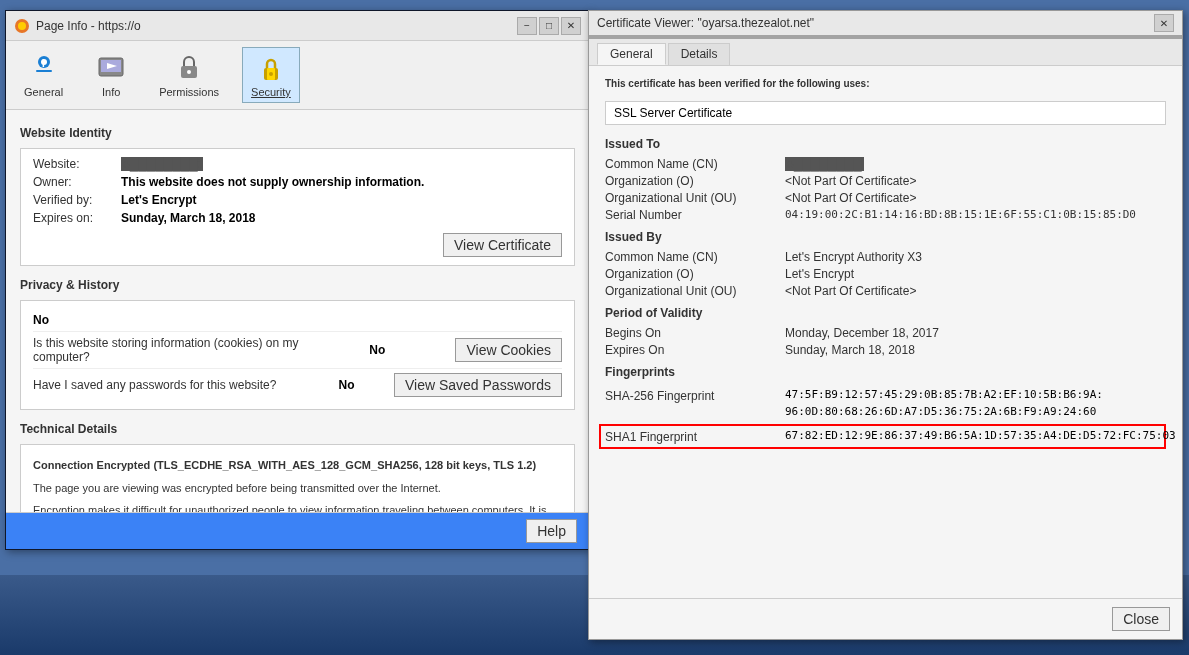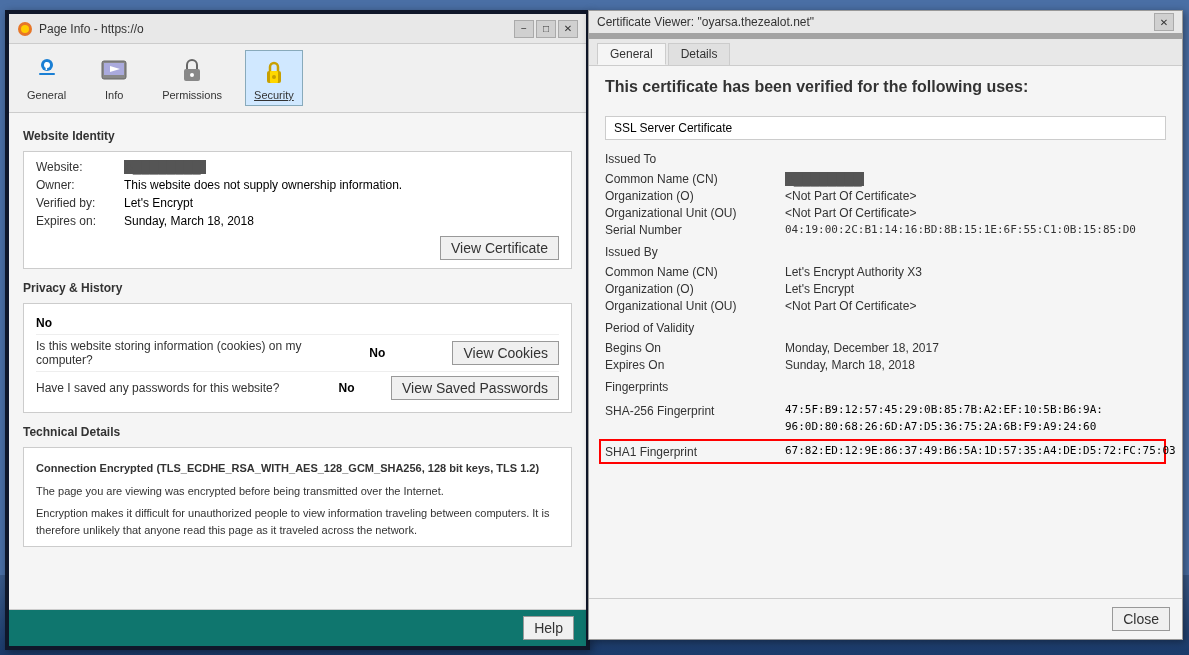--- a/index.html
+++ b/index.html
@@ -10,23 +10,23 @@
       display: flex;
       gap: 0;
       width: 1189px;
       height: 655px;
       overflow: hidden;
     }
 
     
     .page-info-window {
       width: 585px;
-      height: 640px;
+      height: 540px;
       background: #f0f0f0;
-      border: 4px solid #0f172a;
+      border: 1px solid #0f172a;
       box-shadow: 2px 2px 8px rgba(0,0,0,0.4);
       position: absolute;
       top: 10px;
       left: 5px;
       display: flex;
       flex-direction: column;
       justify-content: flex-end;
     }
 
     .window-titlebar {
@@ -143,21 +143,21 @@
     .info-label {
       color: #333;
       min-width: 80px;
     }
 
     .info-value {
       color: #000;
     }
 
     .info-value.bold {
-      font-weight: normal;
+      font-weight: bold;
     }
 
     .privacy-section {
       background: white;
       border: 1px solid #ccc;
       padding: 8px 12px;
       margin-bottom: 12px;
     }
 
     .privacy-row {
@@ -209,41 +209,41 @@
     }
 
     .technical-bold {
       font-weight: bold;
     }
 
     .window-footer {
       padding: 6px 12px;
       display: flex;
       justify-content: flex-end;
-      background: #0f766e;
+      background: #3b82f6;
       border-top: 1px solid #ccc;
     }
 
     
     .cert-window {
       width: 595px;
       height: 630px;
       background: #f5f5f5;
       border: 1px solid #999;
       box-shadow: 2px 2px 8px rgba(0,0,0,0.4);
       position: absolute;
       top: 10px;
       left: 588px;
       display: flex;
       flex-direction: column;
     }
 
     .cert-titlebar {
       background: #e8e8e8;
-      border-bottom: 6px solid #a3a3a3;
+      border-bottom: 4px solid #a3a3a3;
       padding: 4px 8px;
       display: flex;
       align-items: center;
       justify-content: space-between;
       height: 28px;
     }
 
     .cert-tabs {
       background: #e8e8e8;
       border-bottom: 1px solid #ccc;
@@ -268,38 +268,38 @@
     }
 
     .cert-content {
       padding: 12px 16px;
       flex: 1;
       overflow-y: auto;
       background: #f5f5f5;
     }
 
     .cert-verified-label {
-      font-size: 16px;
+      font-size: 10px;
       font-weight: bold;
       color: #333;
-      margin-bottom: 20px;
+      margin-bottom: 12px;
     }
 
     .cert-use-box {
       border: 1px solid #ccc;
       background: white;
       padding: 4px 8px;
       font-size: 12px;
       margin-bottom: 12px;
       width: 100%;
     }
 
     .cert-section-title {
       font-size: 12px;
-      font-weight: normal;
+      font-weight: bold;
       color: #333;
       margin-bottom: 6px;
       margin-top: 8px;
     }
 
     .cert-row {
       display: flex;
       gap: 0;
       margin-bottom: 3px;
       font-size: 12px;

